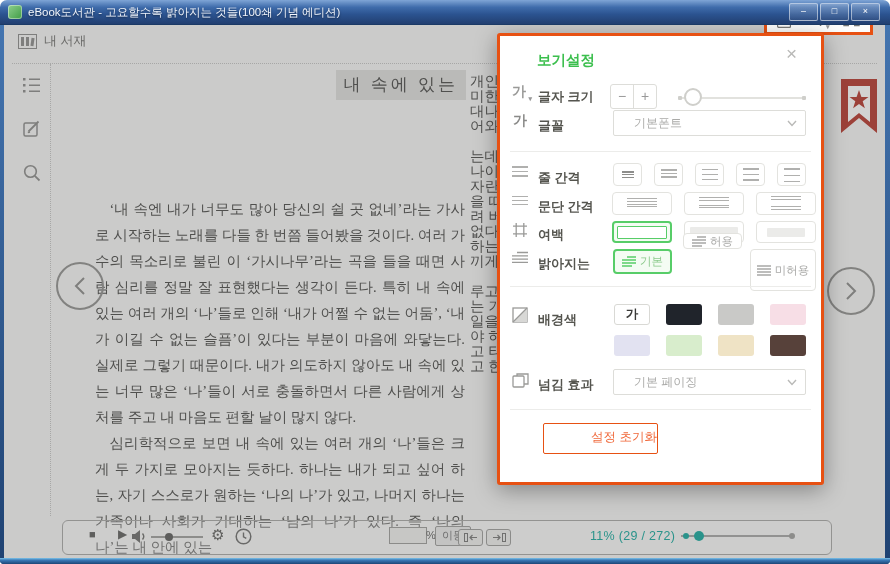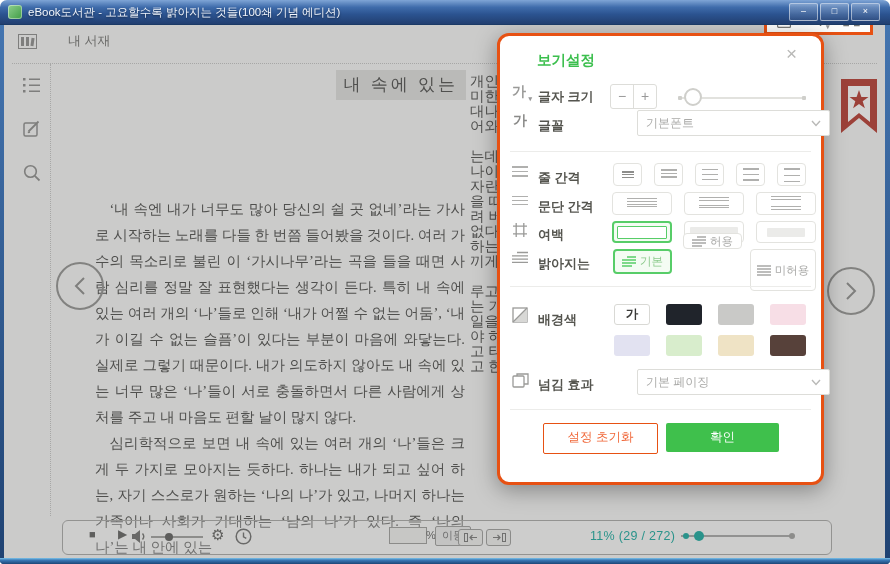--- a/index.html
+++ b/index.html
@@ -25,21 +25,21 @@
     background:linear-gradient(180deg,#7ec3e8 0%,#3a7ab8 35%,#1d4576 100%);}
 
   
   #content{position:absolute;left:4px;top:24px;right:5px;bottom:6px;background:#f3f3f1;z-index:1;}
   #overlay{position:absolute;left:4px;top:24px;right:5px;bottom:6px;background:rgba(95,95,95,.27);z-index:40;}
 
   .dotted-h{position:absolute;left:8px;right:8px;top:39px;border-top:1px dotted #c2c2c0;}
   .dotted-v{position:absolute;left:46px;top:40px;height:452px;border-left:1px dotted #c2c2c0;}
 
   .libbtn{position:absolute;left:14px;top:8px;display:flex;align-items:center;gap:7px;cursor:pointer;}
-  .libbtn .lbl{font-size:13px;color:#6f6f6d;margin-left:24px;}
+  .libbtn .lbl{font-size:13px;color:#6f6f6d;}
   .side-ic{position:absolute;left:19px;width:18px;height:18px;color:#8a8a88;cursor:pointer;}
 
   
   .ctitle{position:absolute;left:246px;top:46px;width:216px;text-align:right;font-family:"Liberation Serif",serif;}
   .ctitle span{display:inline-block;background:#dcdcd9;color:#4a4a48;font-size:17px;letter-spacing:3px;
     padding:3px 8px 4px 8px;margin-bottom:5px;}
   .bodytext{position:absolute;left:91px;top:172px;width:370px;font-family:"Liberation Serif",serif;
     font-size:14.5px;line-height:26px;color:#4a4a48;text-align:justify;}
   .bodytext p{margin:0;text-indent:1em;}
   .rightcol{position:absolute;left:466px;top:50px;width:36px;height:420px;overflow:hidden;
@@ -66,56 +66,56 @@
 
   
   .spotbox{position:absolute;left:764px;top:4px;width:109px;height:31px;z-index:60;background:#fdfdfc;
     border:3px solid var(--accent-orange);display:flex;align-items:center;justify-content:space-around;box-sizing:border-box;}
   .spoticon{color:#787876;display:flex;align-items:center;justify-content:center;cursor:pointer;}
   .fonticon{font-size:13px;font-weight:bold;color:#6d6d6b;position:relative;}
   .fonticon i{font-style:normal;position:absolute;right:-6px;bottom:-2px;font-size:7px;color:#999;}
 
   
   .panel{position:absolute;left:497px;top:33px;width:327px;height:452px;z-index:60;box-sizing:border-box;
-    background:#ffffff;border:3px solid var(--accent-orange);border-radius:12px;box-shadow:0 5px 22px rgba(0,0,0,.35);}
+    background:#ffffff;border:3px solid var(--accent-orange);border-radius:3px;box-shadow:0 5px 22px rgba(0,0,0,.35);}
   .p-title{position:absolute;left:37px;top:15px;font-size:14.5px;font-weight:bold;color:var(--accent-green);}
   .p-close{position:absolute;left:286px;top:7px;font-size:19px;color:#b9b9b7;cursor:pointer;}
   .plabel{position:absolute;font-size:13px;font-weight:bold;color:#55554f;white-space:nowrap;}
   .picon{position:absolute;color:#9a9a98;}
   .pdivider{position:absolute;left:10px;right:10px;border-top:1px solid #ececea;}
 
   .mp{position:absolute;left:110px;top:48px;width:47px;height:25px;display:flex;border:1px solid #ddddd9;border-radius:3px;box-sizing:border-box;}
   .mp span{flex:1;text-align:center;line-height:22px;font-size:14px;color:#999;cursor:pointer;}
   .mp span:first-child{border-right:1px solid #ddddd9;}
 
   .strack{position:absolute;left:180px;top:61px;width:124px;height:2px;background:#e2e2de;}
   .scap{position:absolute;top:-1px;width:4px;height:4px;background:#cfcfcb;border-radius:1px;}
   .sknob{position:absolute;left:184px;top:52px;width:18px;height:18px;border-radius:50%;background:#fff;
     border:2px solid #cfcfcb;box-sizing:border-box;cursor:pointer;}
 
   .pselect{position:absolute;left:113px;width:193px;height:26px;border:1px solid #ddddd9;border-radius:2px;
-    box-sizing:border-box;font-size:12px;color:#aaaaa8;line-height:24px;padding-left:8px;cursor:pointer;background:#fff;margin-left:24px;}
+    box-sizing:border-box;font-size:12px;color:#aaaaa8;line-height:24px;padding-left:20px;cursor:pointer;background:#fff;}
   .pselect svg{position:absolute;right:8px;top:9px;}
 
   .obtn{position:absolute;border:1px solid #e3e3df;border-radius:4px;background:#fff;box-sizing:border-box;
     display:flex;align-items:center;justify-content:center;gap:4px;cursor:pointer;}
   .obtn.sel{border:2px solid #57cd68;background:#f4fcf3;}
   .lines{display:inline-block;width:16px;background:repeating-linear-gradient(to bottom,#b0b0ae 0,#b0b0ae 1.5px,transparent 1.5px,transparent var(--g,4px));}
   .pblock{display:inline-block;width:30px;height:5px;background:repeating-linear-gradient(to bottom,#b0b0ae 0,#b0b0ae 1px,transparent 1px,transparent 2.5px);}
   .pgroup{display:flex;flex-direction:column;align-items:center;}
   .mrect{display:inline-block;background:#ebebe9;border-radius:1px;}
   .mrect.sel{background:#fff;border:1px solid #57cd68;}
   .optxt{font-size:11.5px;color:#a8a8a6;}
   .obtn.sel .optxt{color:#8bc98b;}
 
   .swatch{position:absolute;width:36px;height:21px;border-radius:3px;cursor:pointer;}
   .swatch.first{border:1px solid #d9d9d5;box-sizing:border-box;text-align:center;font-size:12.5px;font-weight:bold;color:#3a3a38;line-height:19px;}
 
   .reset-btn{position:absolute;left:43px;top:387px;width:113px;height:29px;border:1px solid var(--accent-orange);
-    border-radius:2px;background:#fff;color:#f0683a;font-size:12.5px;text-align:center;line-height:27px;cursor:pointer;}
+    border-radius:2px;background:#fff;color:#f0683a;font-size:12.5px;text-align:right;line-height:27px;cursor:pointer;}
   .ok-btn{position:absolute;left:166px;top:387px;width:113px;height:29px;border:none;border-radius:2px;
     background:var(--confirm-green);color:#fff;font-size:12.5px;text-align:center;line-height:29px;cursor:pointer;}
 </style>
 </head>
 <body>
 
 <div id="win">
 
   <div id="content">
     <div class="dotted-h"></div>
@@ -387,21 +387,20 @@
     <div class="pselect" style="top:333px">
       <span>기본 페이징</span>
       <svg width="10" height="7" viewBox="0 0 10 7">
           <polyline points="1,1 5,5.5 9,1" fill="none" stroke="#b9b9b7" stroke-width="1.4"></polyline>
         </svg>
     </div>
 
     <div class="pdivider" style="top:373px"></div>
 
     <span class="reset-btn">설정 초기화</span>
-    <span class="ok-btn">확인</span>
   </div>
 
   <div id="titlebar">
     <span class="appicon"></span>
     <span class="wtitle">eBook도서관  -  고요할수록 밝아지는 것들(100쇄 기념 에디션)</span>
     <div class="winbtns">
       <span class="wbtn">–</span>
       <span class="wbtn">□</span>
       <span class="wbtn">×</span>
     </div>

